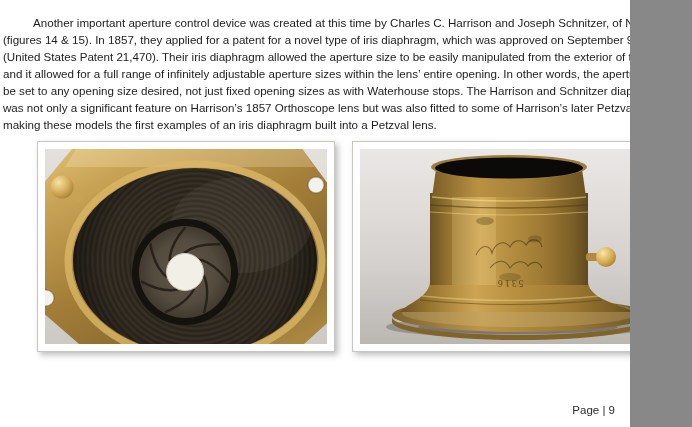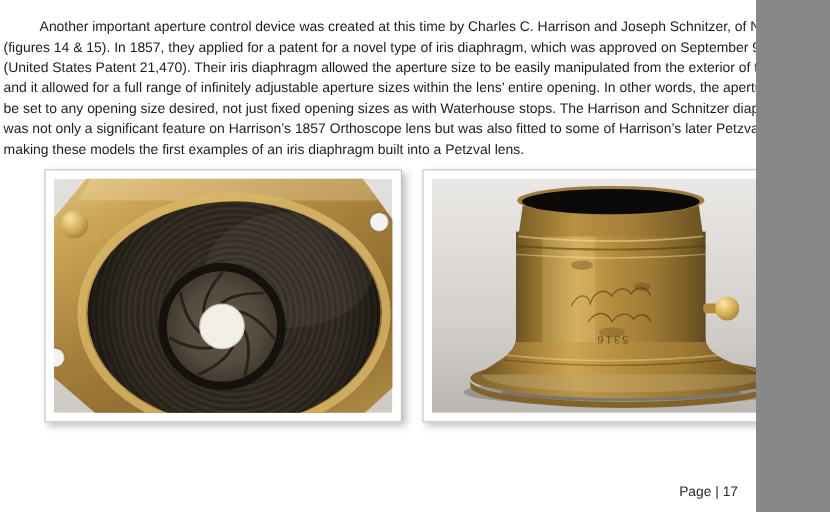--- a/index.html
+++ b/index.html
@@ -201,15 +201,15 @@
 
         <text x="150" y="137" transform="rotate(180 150 134)" text-anchor="middle" font-family="DejaVu Serif, serif" font-size="8.5" letter-spacing="1.5" fill="rgba(48,36,14,0.62)">5316</text>
 
         <rect x="226" y="104" width="14" height="8" rx="3" fill="#b28c3e"></rect>
         <circle cx="246" cy="108" r="10" fill="url(#knobg2)"></circle>
       </svg>
     </div>
   </div>
 
 
-  <div class="page-number">Page | 17</div>
+  <div class="page-number">Page | 9</div>
 
 </div>
 
 </body></html>

